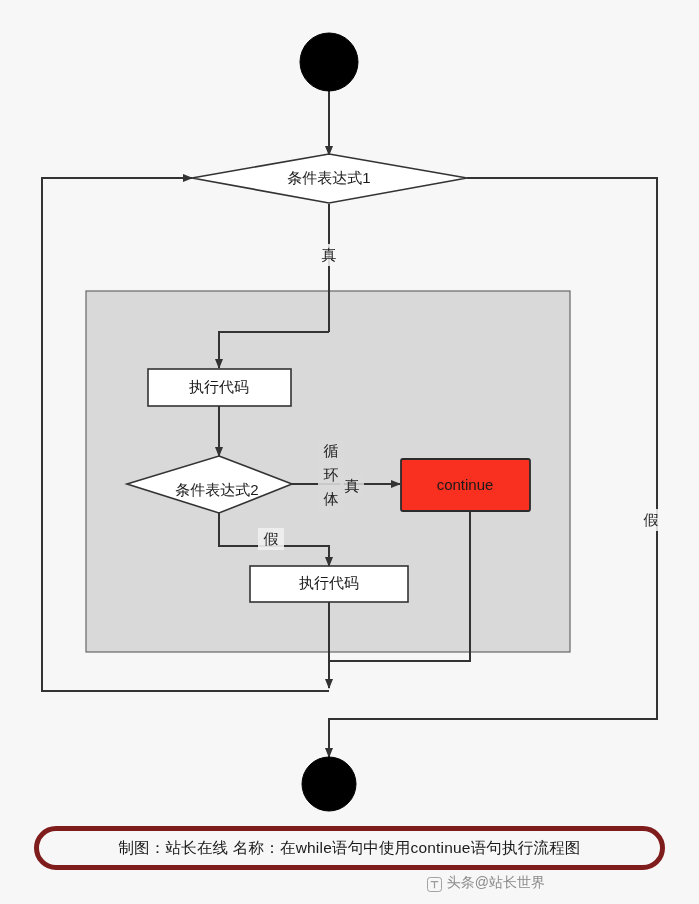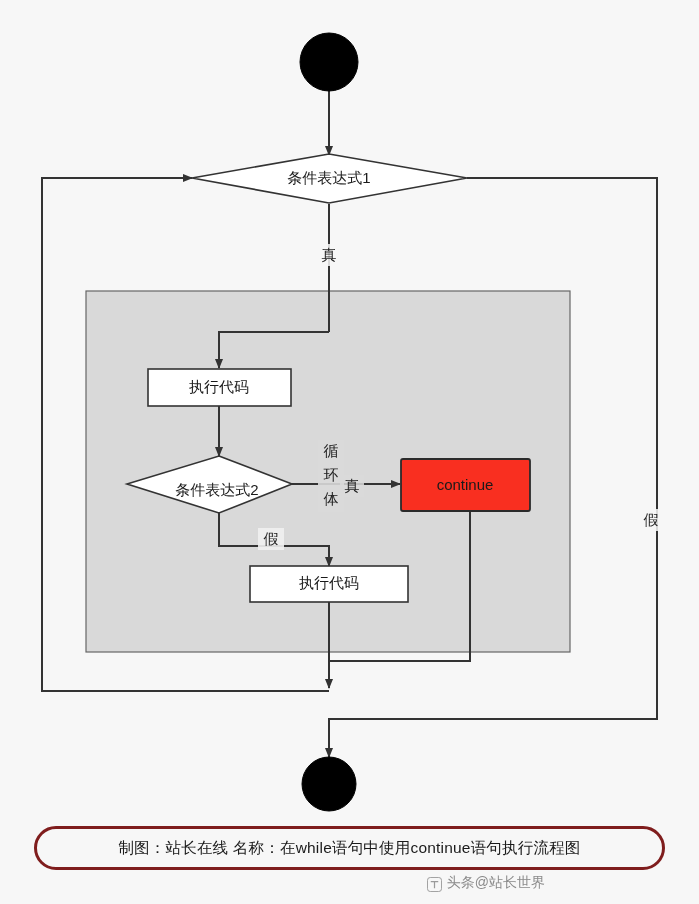--- a/index.html
+++ b/index.html
@@ -41,21 +41,21 @@
     dominant-baseline: middle;
     text-anchor: middle;
   }
   .caption-box {
     position: absolute;
     left: 34px;
     top: 826px;
     width: 631px;
     height: 44px;
     box-sizing: border-box;
-    border: 3px solid #7f1d1d;
+    border: 5px solid #7f1d1d;
     border-radius: 22px;
     background: #f7f7f7;
     display: flex;
     align-items: center;
     justify-content: center;
   }
   .caption-text {
     font-family: "Liberation Sans", sans-serif;
     font-size: 15.5px;
     color: #1a1a1a;

